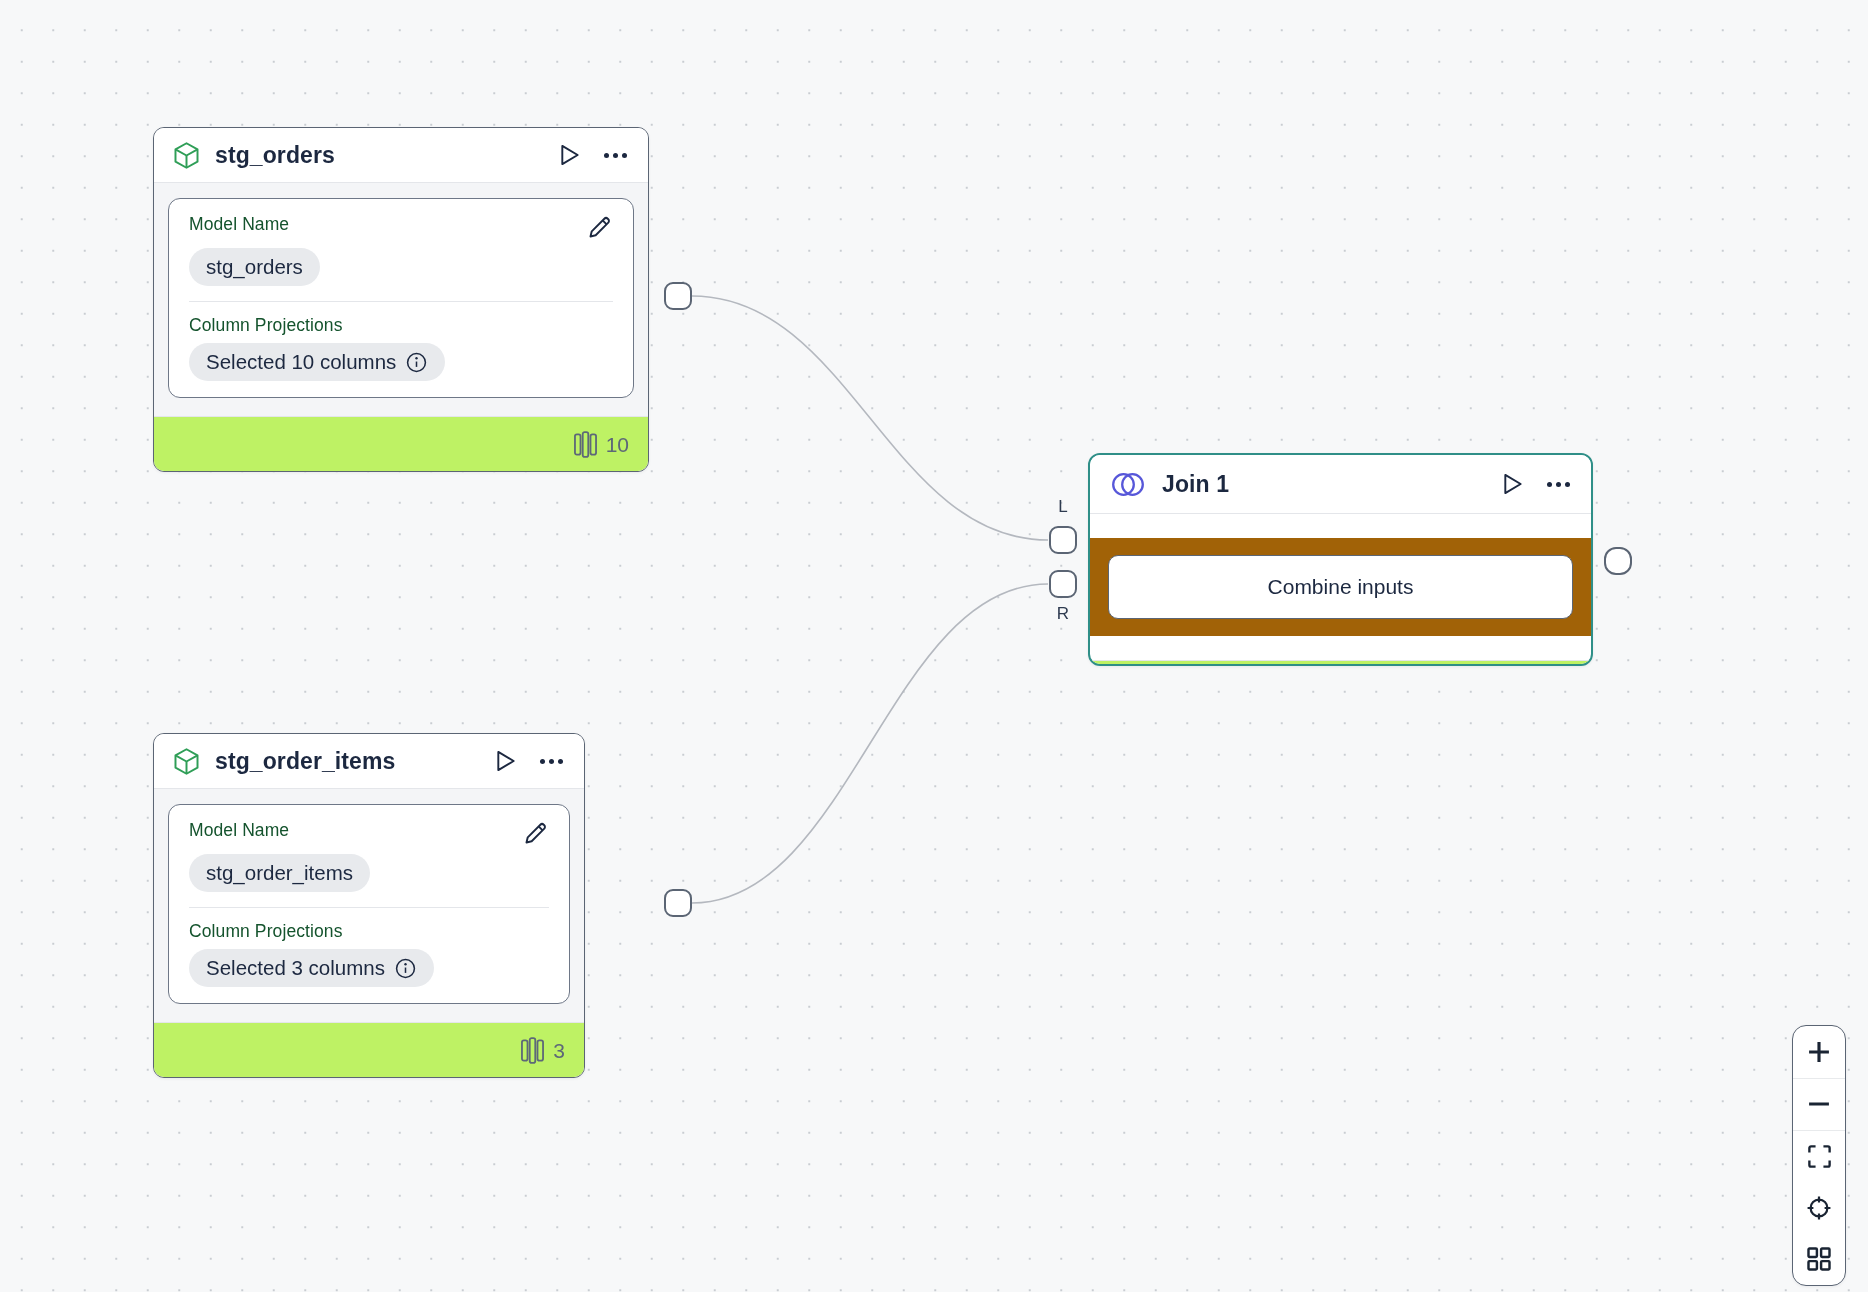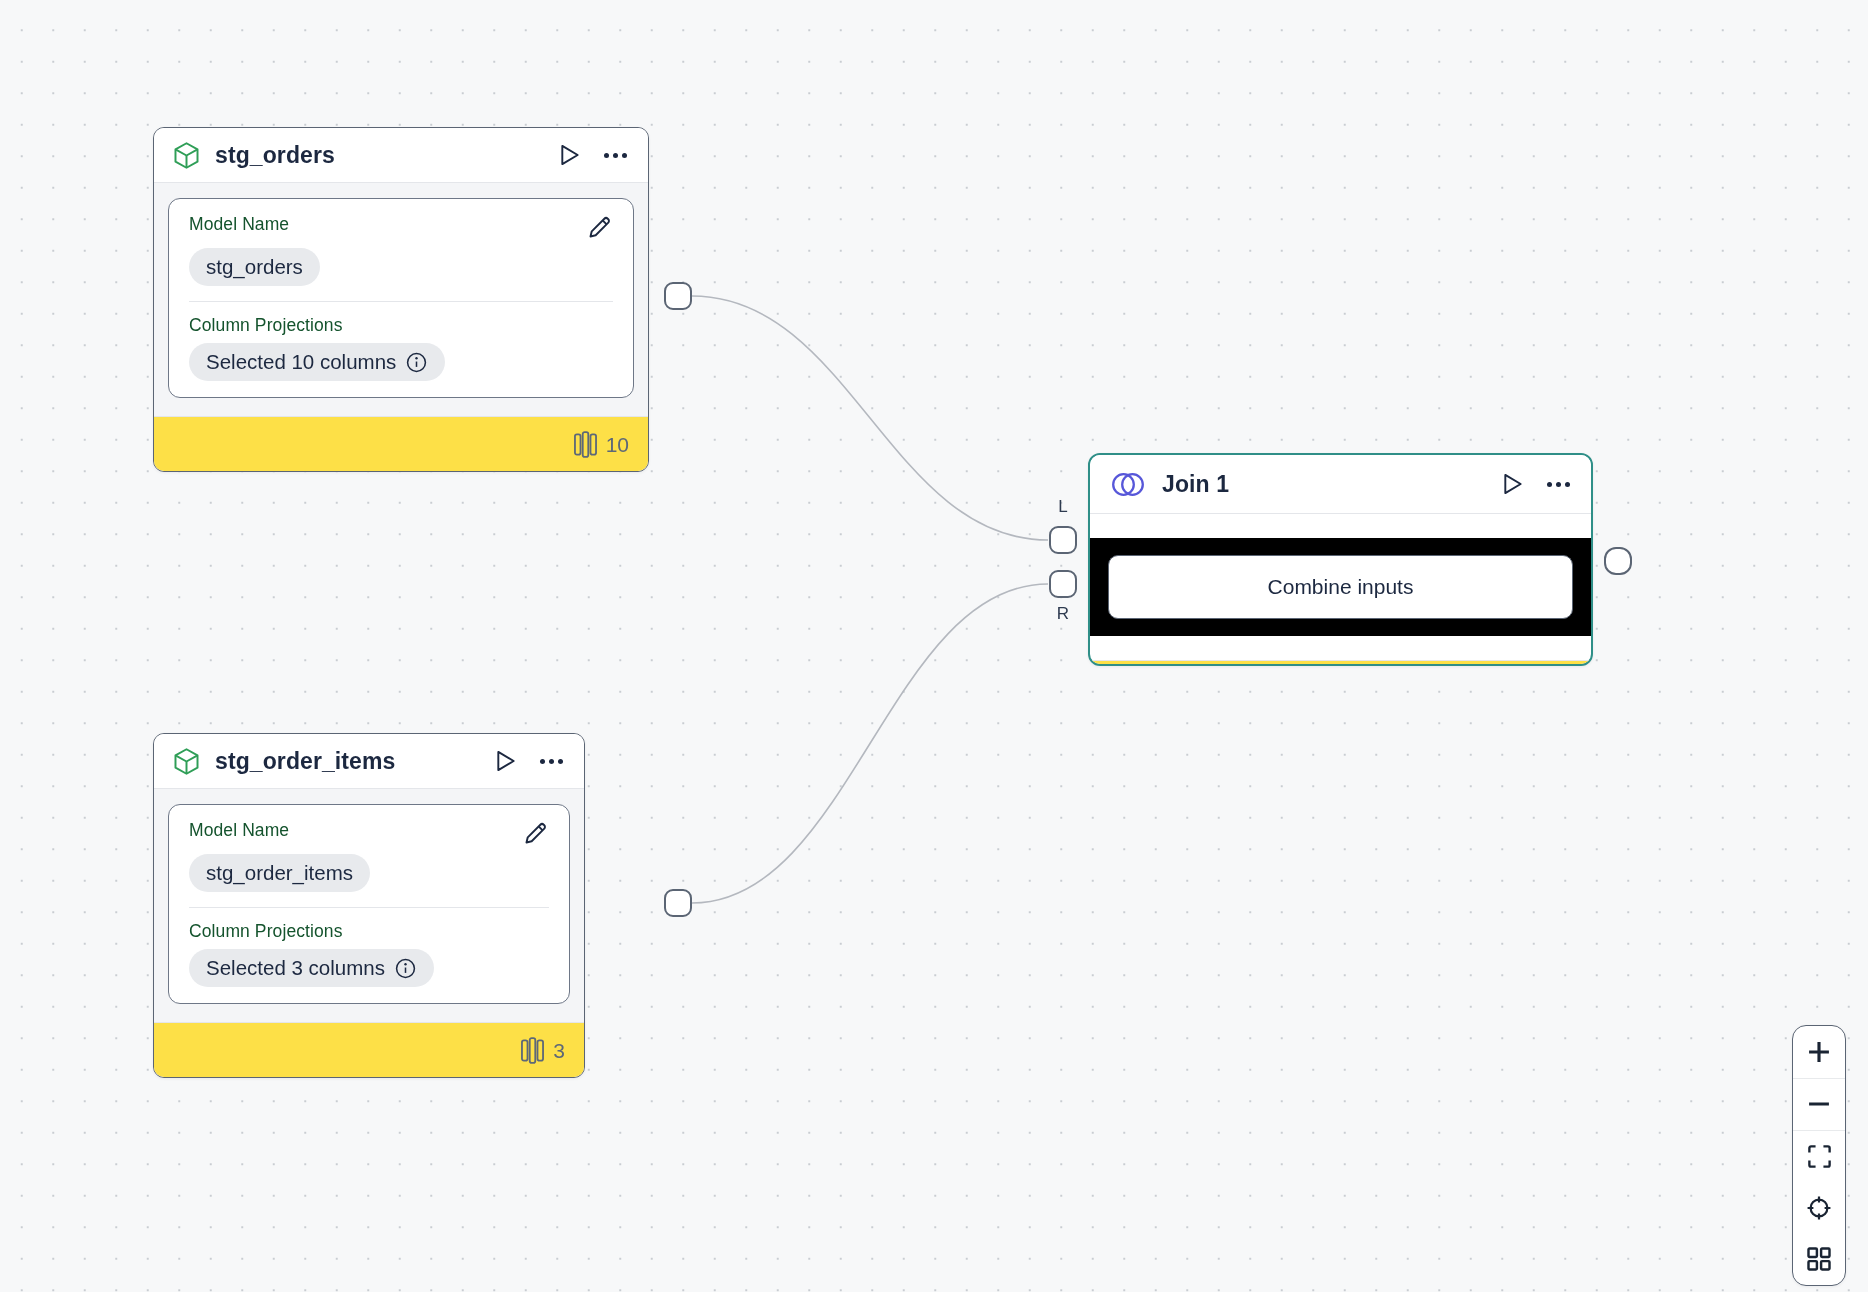--- a/index.html
+++ b/index.html
@@ -62,32 +62,32 @@
     background: #e8eaed;
     border-radius: 19px;
     height: 38px; padding: 0 17px;
     font-size: 20.5px; color: #1c2840;
     cursor: pointer;
   }
   .card-divider { border: none; border-top: 1px solid #e4e6ea; margin: 15px 0 13px 0; }
 
   .node-footer {
     flex: 0 0 auto;
-    background: #fde047;
+    background: #bef264;
     border-top: 1px solid #e4e6ea;
     display: flex; align-items: center; justify-content: flex-end;
     gap: 9px; padding: 0 19px;
   }
   .model-node .node-footer { height: 56px; }
   .col-count { font-size: 21px; color: #5d6878; }
 
   
   .join-node { border: 2.5px solid #2f8f88; border-radius: 12px; }
   .join-node .node-header { height: 59px; }
-  .join-node .node-body { padding: 17px 18px; background: #000000; }
+  .join-node .node-body { padding: 17px 18px; background: #a16207; }
   .combine-btn {
     width: 100%; height: 64px;
     background: #ffffff;
     border: 1.5px solid #5b6574;
     border-radius: 10px;
     font-family: "Liberation Sans", sans-serif;
     font-size: 21px; color: #1c2840;
     cursor: pointer;
   }
   .join-node .node-footer { height: 50px; }

